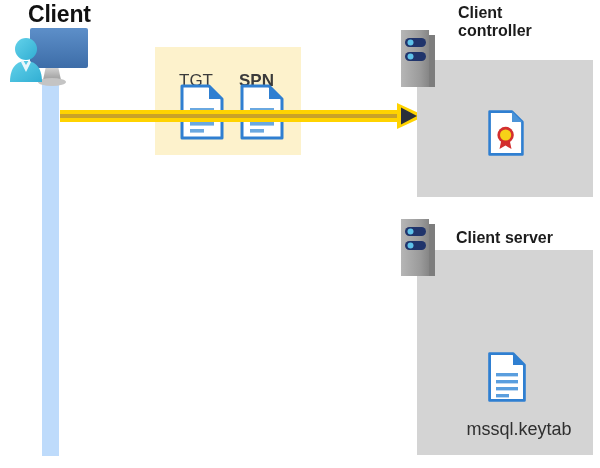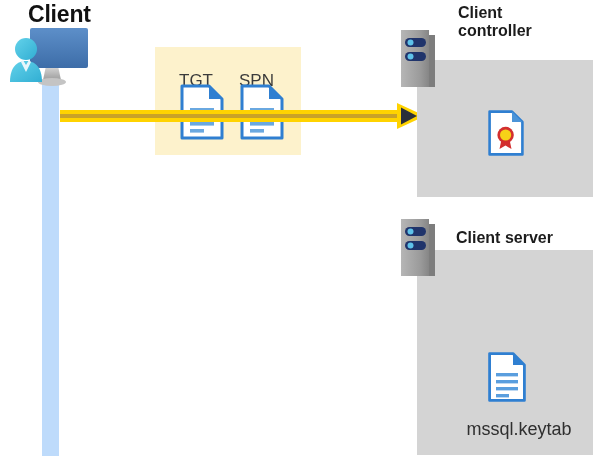--- a/index.html
+++ b/index.html
@@ -43,21 +43,21 @@
   }
   .token-label {
     position: absolute;
     top: 54px;
     font-size: 17px;
     color: #3b3b3b;
     white-space: nowrap;
     margin-top: 17px;
   }
   #tgt-label { left: 179px; }
-  #spn-label { left: 239px; }
+  #spn-label { left: 239px; font-weight: bold; }
   #tgt-doc { left: 180px; top: 84px; }
   #spn-doc { left: 240px; top: 84px; }
 
   
   #arrow-wrap { left: 60px; top: 103px; width: 365px; height: 28px; }
 
   
   .panel-box {
     background: #d4d4d4;
   }

